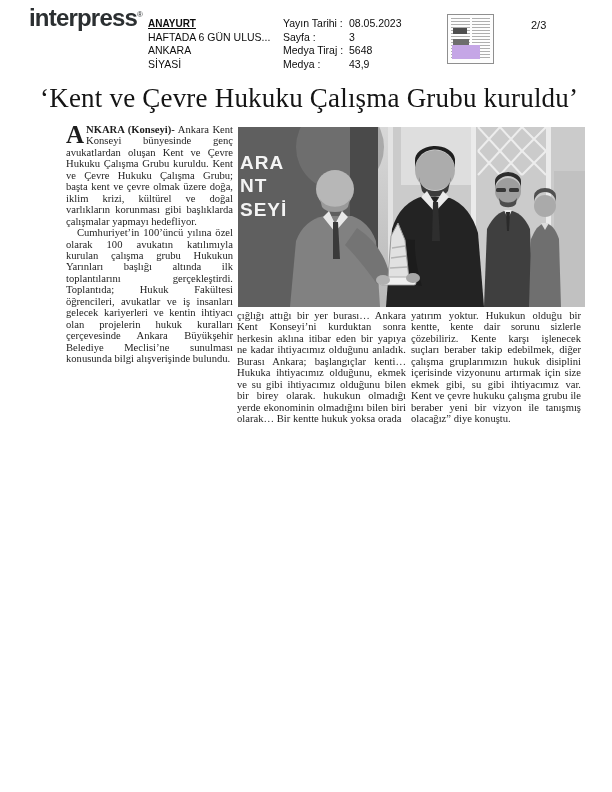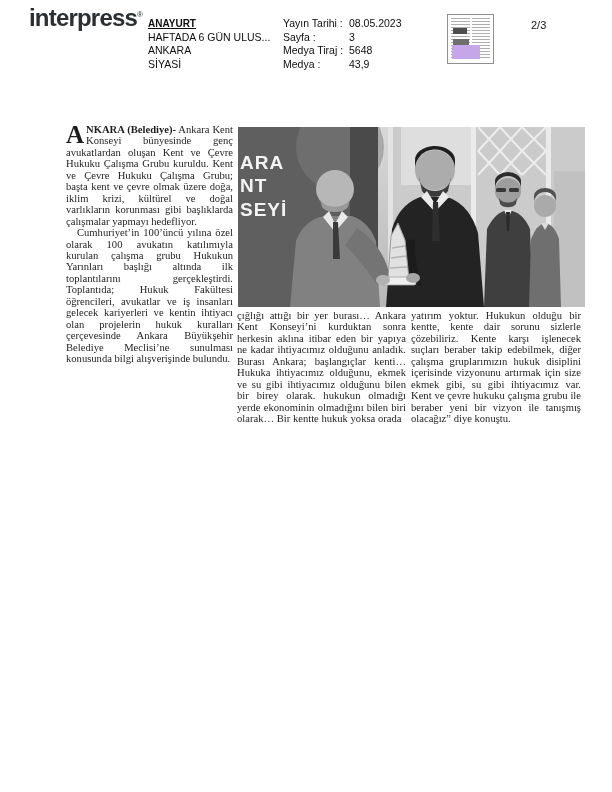--- a/index.html
+++ b/index.html
@@ -105,20 +105,21 @@
   <div class="thumb">
     <div class="thumb-texture"></div>
     <div class="thumb-gutter"></div>
     <div class="thumb-head"></div>
     <div class="thumb-photo-block"></div>
     <div class="thumb-highlight"></div>
   </div>
 
   <div class="page-num">2/3</div>
 
+  <div class="headline">‘Kent ve Çevre Hukuku Çalışma Grubu kuruldu’</div>
 
   <div class="photo">
     <svg viewBox="0 0 347 180" preserveAspectRatio="none">
       <defs>
         <linearGradient id="bgg" x1="0" y1="0" x2="0" y2="1">
           <stop offset="0" stop-color="#d8d8d8"></stop>
           <stop offset="1" stop-color="#b8b8b8"></stop>
         </linearGradient>
       </defs>
       <rect width="347" height="180" fill="url(#bgg)"></rect>
@@ -184,20 +185,20 @@
         <path d="M150,151 L153,109 L160,96 L167,113 L171,152 Z" fill="#e1e1e1" stroke="#9b9b9b" stroke-width="1"></path>
         <path d="M154,121 L167,119 M153,131 L168,129 M152,141 L169,140" stroke="#b4b4b4" stroke-width="1.5" fill="none"></path>
         <rect x="142" y="150" width="36" height="8" rx="2" fill="#efefef" stroke="#a3a3a3" stroke-width="0.8"></rect>
         <ellipse cx="145" cy="153" rx="7" ry="5" fill="#b1b1b1"></ellipse>
         <ellipse cx="175" cy="151" rx="7" ry="5" fill="#a7a7a7"></ellipse>
       </g>
     </svg>
   </div>
 
   <div class="col1 body-text">
-    <p><span class="dropcap">A</span><b>NKARA (Belediye)-</b><span> Ankara Kent Konseyi bünyesinde genç avukatlardan oluşan Kent ve Çevre Hukuku Çalışma Grubu kuruldu. Kent ve Çevre Hukuku Çalışma Grubu; başta kent ve çevre olmak üzere doğa, iklim krizi, kültürel ve doğal varlıkların korunması gibi başlıklarda çalışmalar yapmayı hedefliyor.</span></p>
+    <p><span class="dropcap">A</span><b>NKARA (Konseyi)-</b><span> Ankara Kent Konseyi bünyesinde genç avukatlardan oluşan Kent ve Çevre Hukuku Çalışma Grubu kuruldu. Kent ve Çevre Hukuku Çalışma Grubu; başta kent ve çevre olmak üzere doğa, iklim krizi, kültürel ve doğal varlıkların korunması gibi başlıklarda çalışmalar yapmayı hedefliyor.</span></p>
     <p class="indent">Cumhuriyet’in 100’üncü yılına özel olarak 100 avukatın katılımıyla kurulan çalışma grubu Hukukun Yarınları başlığı altında ilk toplantılarını gerçekleştirdi. Toplantıda; Hukuk Fakültesi öğrencileri, avukatlar ve iş insanları gelecek kariyerleri ve kentin ihtiyacı olan projelerin hukuk kuralları çerçevesinde Ankara Büyükşehir Belediye Meclisi’ne sunulması konusunda bilgi alışverişinde bulundu.</p>
   </div>
 
   <div class="col2 body-text">çığlığı attığı bir yer burası… Ankara Kent Konseyi’ni kurduktan sonra herkesin aklına itibar eden bir yapıya ne kadar ihtiyacımız olduğunu anladık. Burası Ankara; başlangıçlar kenti… Hukuka ihtiyacımız olduğunu, ekmek ve su gibi ihtiyacımız olduğunu bilen bir birey olarak. hukukun olmadığı yerde ekonominin olmadığını bilen biri olarak… Bir kentte hukuk yoksa orada</div>
   <div class="col3 body-text">yatırım yoktur. Hukukun olduğu bir kentte, kente dair sorunu sizlerle çözebiliriz. Kente karşı işlenecek suçları beraber takip edebilmek, diğer çalışma gruplarımızın hukuk disiplini içerisinde vizyonunu artırmak için size ekmek gibi, su gibi ihtiyacımız var. Kent ve çevre hukuku çalışma grubu ile beraber yeni bir vizyon ile tanışmış olacağız” diye konuştu.</div>
 
 </div>
 
 </body></html>

